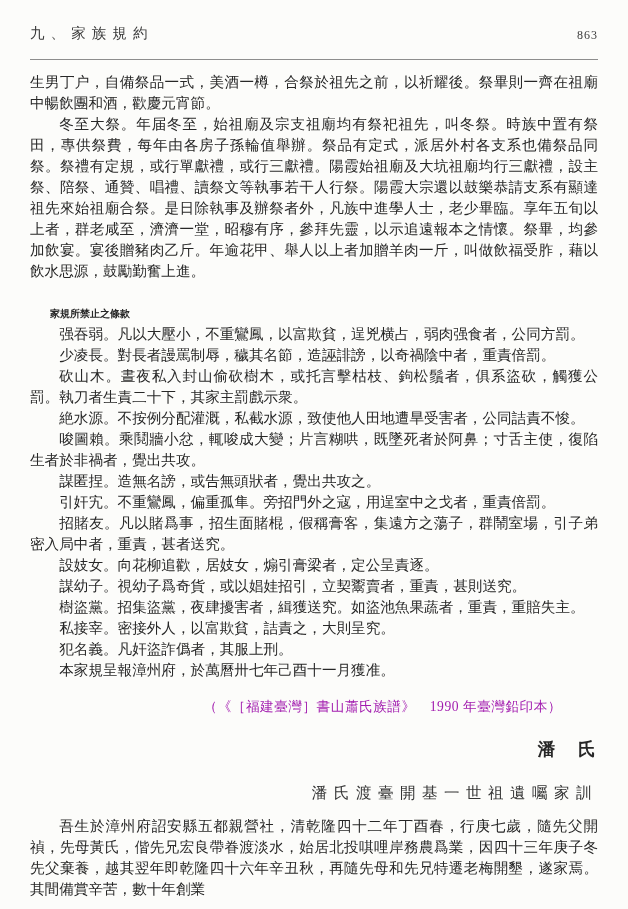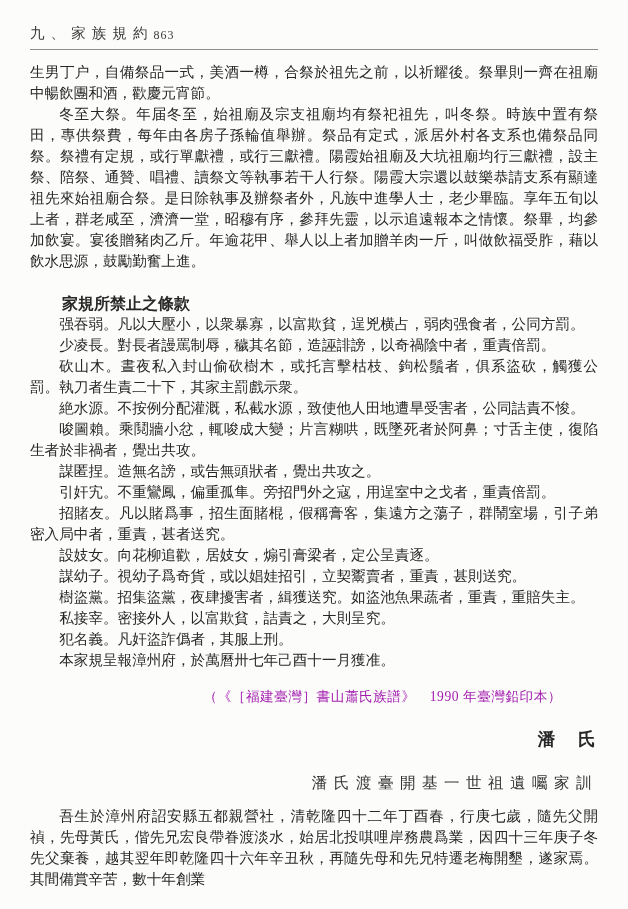--- a/index.html
+++ b/index.html
@@ -14,22 +14,23 @@
     margin: 0 auto;
     background: #fcfcfa;
     box-sizing: border-box;
     padding: 24px 30px 0 30px;
     overflow: hidden;
     font-family: "Liberation Serif", "DejaVu Serif", serif;
     color: #272727;
   }
   .running-header {
     display: flex;
+    justify-content: space-between;
     align-items: flex-end;
-    padding-bottom: 6px;
+    padding-bottom: 16px;
     border-bottom: 1px solid #8d8d8d;
   }
   .running-title {
     font-size: 14.5px;
     letter-spacing: 0.42em;
     color: #3a3a3a;
   }
   .page-number {
     font-size: 12px;
     letter-spacing: 1px;
@@ -44,21 +45,21 @@
   }
   .body-text p {
     margin: 0;
   }
   .indent {
     text-indent: 2em;
   }
   .rules-heading {
     font-family: "Liberation Sans", "DejaVu Sans", sans-serif;
     font-weight: bold;
-    font-size: 16px;
+    font-size: 10px;
     text-indent: 2em;
     margin-top: 21px !important;
   }
   .citation {
     text-align: right;
     padding-right: 36px;
     font-size: 13.6px;
     margin-top: 15px !important;
     letter-spacing: 0.04em;
     color: #a21caf;
@@ -94,21 +95,21 @@
     <span class="page-number">863</span>
   </div>
 
   <div class="body-text">
 
     <p>生男丁户，自備祭品一式，美酒一樽，合祭於祖先之前，以祈耀後。祭畢則一齊在祖廟中暢飲團和酒，歡慶元宵節。</p>
     <p class="indent">冬至大祭。年届冬至，始祖廟及宗支祖廟均有祭祀祖先，叫冬祭。時族中置有祭田，專供祭費，每年由各房子孫輪值舉辦。祭品有定式，派居外村各支系也備祭品同祭。祭禮有定規，或行單獻禮，或行三獻禮。陽霞始祖廟及大坑祖廟均行三獻禮，設主祭、陪祭、通贊、唱禮、讀祭文等執事若干人行祭。陽霞大宗還以鼓樂恭請支系有顯達祖先來始祖廟合祭。是日除執事及辦祭者外，凡族中進學人士，老少畢臨。享年五旬以上者，群老咸至，濟濟一堂，昭穆有序，參拜先靈，以示追遠報本之情懷。祭畢，均參加飲宴。宴後贈豬肉乙斤。年逾花甲、舉人以上者加贈羊肉一斤，叫做飲福受胙，藉以飲水思源，鼓勵勤奮上進。</p>
 
     <p class="rules-heading">家規所禁止之條款</p>
 
-    <p class="indent">强吞弱。凡以大壓小，以衆暴寡，以富欺貧，逞兇横占，弱肉强食者，公同方罰。</p>
+    <p class="indent">强吞弱。凡以大壓小，不重鸞鳳，以富欺貧，逞兇横占，弱肉强食者，公同方罰。</p>
     <p class="indent">少凌長。對長者謾罵制辱，穢其名節，造誣誹謗，以奇禍陰中者，重責倍罰。</p>
     <p class="indent">砍山木。晝夜私入封山偷砍樹木，或托言擊枯枝、鉤松鬚者，俱系盜砍，觸獲公罰。執刀者生責二十下，其家主罰戲示衆。</p>
     <p class="indent">絶水源。不按例分配灌溉，私截水源，致使他人田地遭旱受害者，公同詰責不悛。</p>
     <p class="indent">唆圖賴。乘鬩牆小忿，輒唆成大變；片言糊哄，既墜死者於阿鼻；寸舌主使，復陷生者於非禍者，覺出共攻。</p>
     <p class="indent">謀匿捏。造無名謗，或告無頭狀者，覺出共攻之。</p>
     <p class="indent">引奸宄。不重鸞鳳，偏重孤隼。旁招門外之寇，用逞室中之戈者，重責倍罰。</p>
     <p class="indent">招賭友。凡以賭爲事，招生面賭棍，假稱膏客，集遠方之蕩子，群鬧室場，引子弟密入局中者，重責，甚者送究。</p>
     <p class="indent">設妓女。向花柳追歡，居妓女，煽引膏梁者，定公呈責逐。</p>
     <p class="indent">謀幼子。視幼子爲奇貨，或以娼娃招引，立契鬻賣者，重責，甚則送究。</p>
     <p class="indent">樹盜黨。招集盜黨，夜肆擾害者，緝獲送究。如盜池魚果蔬者，重責，重賠失主。</p>

